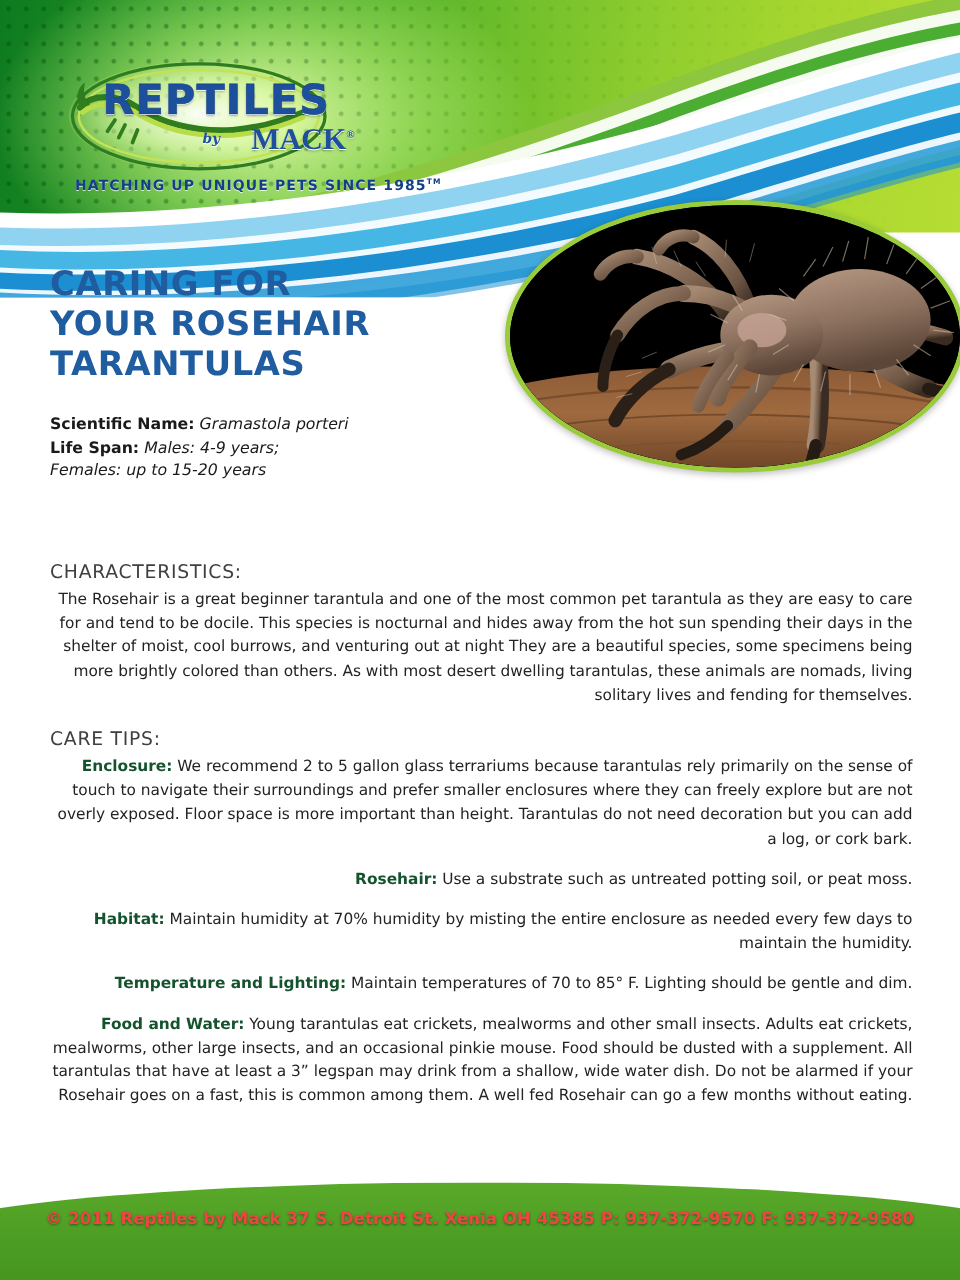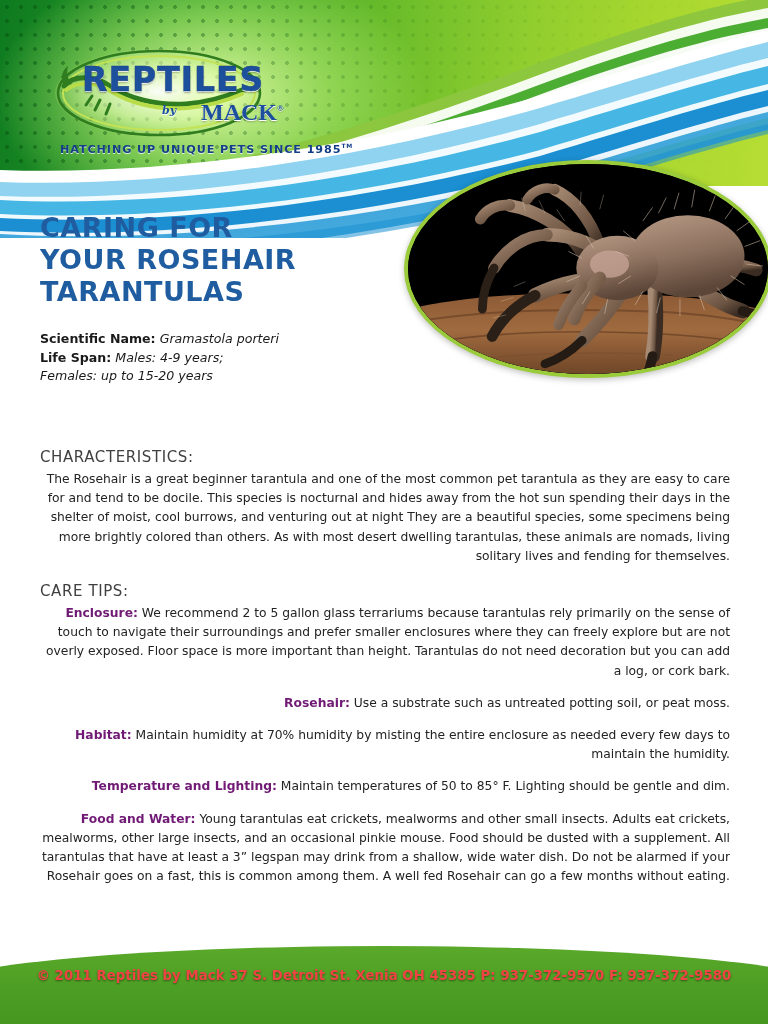--- a/index.html
+++ b/index.html
@@ -109,21 +109,21 @@
   .sec-head {
     font-family:"DejaVu Sans", sans-serif;
     font-weight:normal; font-size:15px; letter-spacing:.6px;
     color:#404040; text-transform:uppercase;
     margin-bottom:4px;
   }
   .body-text {
     font-size:12.3px; line-height:19.2px; color:#232323;
     text-align:right;
   }
-  .body-text b { font-weight:bold; color:#701a75; }
+  .body-text b { font-weight:bold; color:#14532d; }
   .para { margin-bottom:13px; }
   .para:last-child { margin-bottom:0; }
 
   #characteristics { top:448px; }
   #care-tips { top:582px; }
 
   
   .footer {
     position:absolute; left:0; bottom:0; width:768px; height:78px;
     overflow:hidden;
@@ -293,21 +293,21 @@
     <div class="body-text para">
       <b>Enclosure:</b><span> We recommend 2 to 5 gallon glass terrariums because tarantulas rely primarily on the sense of touch to navigate their surroundings and prefer smaller enclosures where they can freely explore but are not overly exposed. Floor space is more important than height. Tarantulas do not need decoration but you can add a log, or cork bark.</span>
     </div>
     <div class="body-text para">
       <b>Rosehair:</b><span> Use a substrate such as untreated potting soil, or peat moss.</span>
     </div>
     <div class="body-text para">
       <b>Habitat:</b><span> Maintain humidity at 70% humidity by misting the entire enclosure as needed every few days to maintain the humidity.</span>
     </div>
     <div class="body-text para">
-      <b>Temperature and Lighting:</b><span> Maintain temperatures of 50 to 85° F. Lighting should be gentle and dim.</span>
+      <b>Temperature and Lighting:</b><span> Maintain temperatures of 70 to 85° F. Lighting should be gentle and dim.</span>
     </div>
     <div class="body-text para">
       <b>Food and Water:</b><span> Young tarantulas eat crickets, mealworms and other small insects. Adults eat crickets, mealworms, other large insects, and an occasional pinkie mouse. Food should be dusted with a supplement. All tarantulas that have at least a 3” legspan may drink from a shallow, wide water dish. Do not be alarmed if your Rosehair goes on a fast, this is common among them. A well fed Rosehair can go a few months without eating.</span>
     </div>
   </div>
 </div>
 
 <div class="footer">
   <div class="footer-shape"></div>
   <div class="footer-text">© 2011 Reptiles by Mack 37 S. Detroit St. Xenia OH 45385 P: 937-372-9570 F: 937-372-9580</div>

